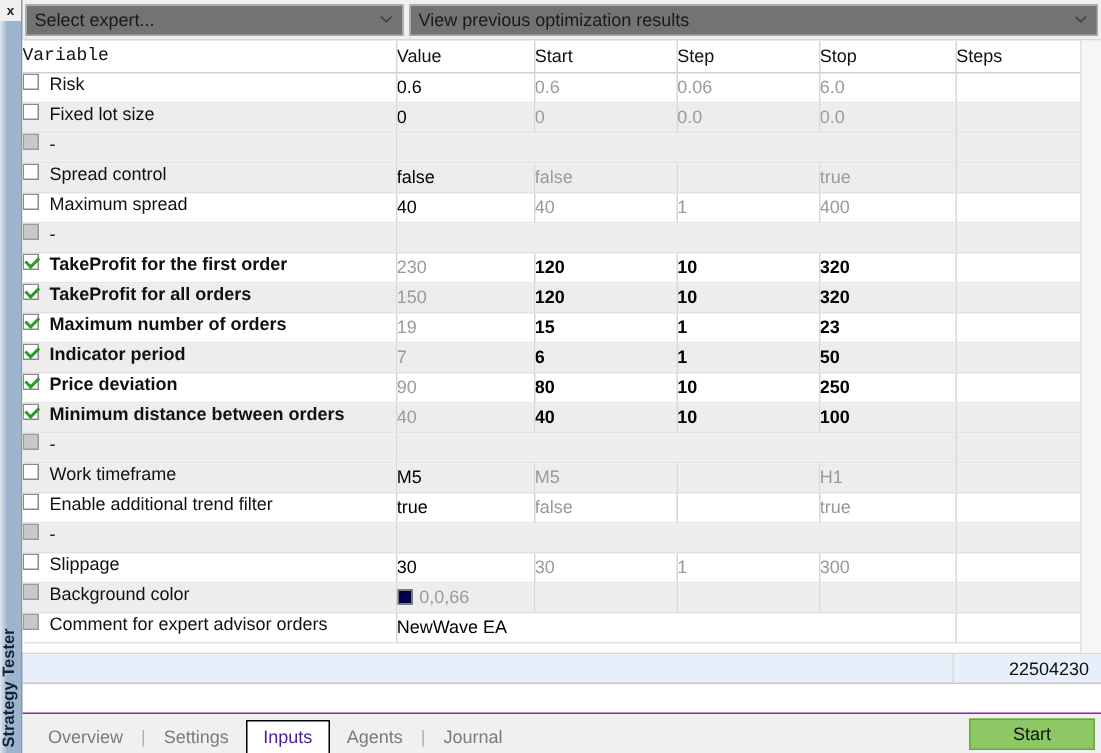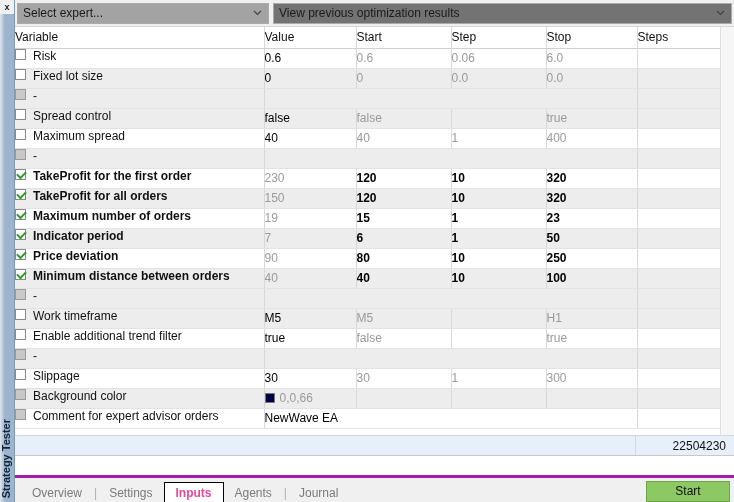--- a/index.html
+++ b/index.html
@@ -84,21 +84,21 @@
   .combo {
     height: 21px;
     background: #e7e7e7;
     border: 1px solid #aaaaaa;
     display: flex;
     align-items: center;
     box-sizing: border-box;
     position: relative;
     cursor: default;
   }
-  .combo.expert { width: 252px; flex: 0 0 252px; background: #a3a3a3; text-align: center; }
+  .combo.expert { width: 252px; flex: 0 0 252px; background: #737373; text-align: center; }
   .combo.results { flex: 1 1 auto; background: #737373; }
   .combo-text {
     padding-left: 5px;
     font-size: 12px;
     color: #1a1a1a;
     white-space: nowrap;
     overflow: hidden;
   }
   .combo-arrow {
     position: absolute;
@@ -136,21 +136,21 @@
     vertical-align: middle;
   }
   table.grid th {
     background: #ffffff;
     font-weight: normal;
     text-align: left;
     color: #111111;
     border-bottom: 1px solid #d0d0d0;
     height: 21px;
   }
-  th.c-var   { width: 249px; padding-left: 8px; }
+  th.c-var   { width: 249px; padding-left: 8px; font-family: Liberation Mono, monospace; }
   th.c-value { width: 92px; padding-left: 6px; }
   th.c-start { width: 95px; padding-left: 6px; }
   th.c-step  { width: 95px; padding-left: 6px; }
   th.c-stop  { width: 91px; padding-left: 6px; }
   th.c-steps { width: 98px; padding-right: 8px; text-align: right; border-right: none;}
 
   td.c-var   { padding-left: 4px; }
   td.c-value, td.c-start, td.c-step, td.c-stop { padding-left: 6px; }
   td.c-steps { padding-right: 8px; text-align: right; border-right: none; }
 
@@ -228,21 +228,21 @@
     box-sizing: border-box;
     color: #111111;
   }
   .filler { flex: 1 1 auto; background: #ffffff; }
 
   
   .tabbar {
     height: 27px;
     flex: 0 0 27px;
     background: #f0f0f0;
-    border-top: 3px solid #a21caf;
+    border-top: 1px solid #a21caf;
     display: flex;
     align-items: flex-start;
     padding-left: 6px;
     box-sizing: border-box;
     position: relative;
     margin-top: 12px;
   }
   .tabs {
     display: flex;
     align-items: flex-end;
@@ -252,30 +252,29 @@
   .tab {
     padding: 0 11px;
     height: 22px;
     line-height: 22px;
     font-size: 12px;
     color: #7b7b7b;
     cursor: pointer;
     white-space: nowrap;
   }
   .tab.active {
-    color: #ec4899;
+    color: #4c1d95;
     background: #ffffff;
     border: 1px solid #000000;
     border-bottom: 1px solid #ffffff;
     height: 23px;
     line-height: 21px;
     box-sizing: border-box;
     position: relative;
     top: 1px;
-    font-weight: bold;
   }
   .tabsep {
     color: #b0b0b0;
     height: 22px;
     line-height: 22px;
     font-size: 12px;
     padding: 0 1px;
   }
   .start-btn {
     position: absolute;

